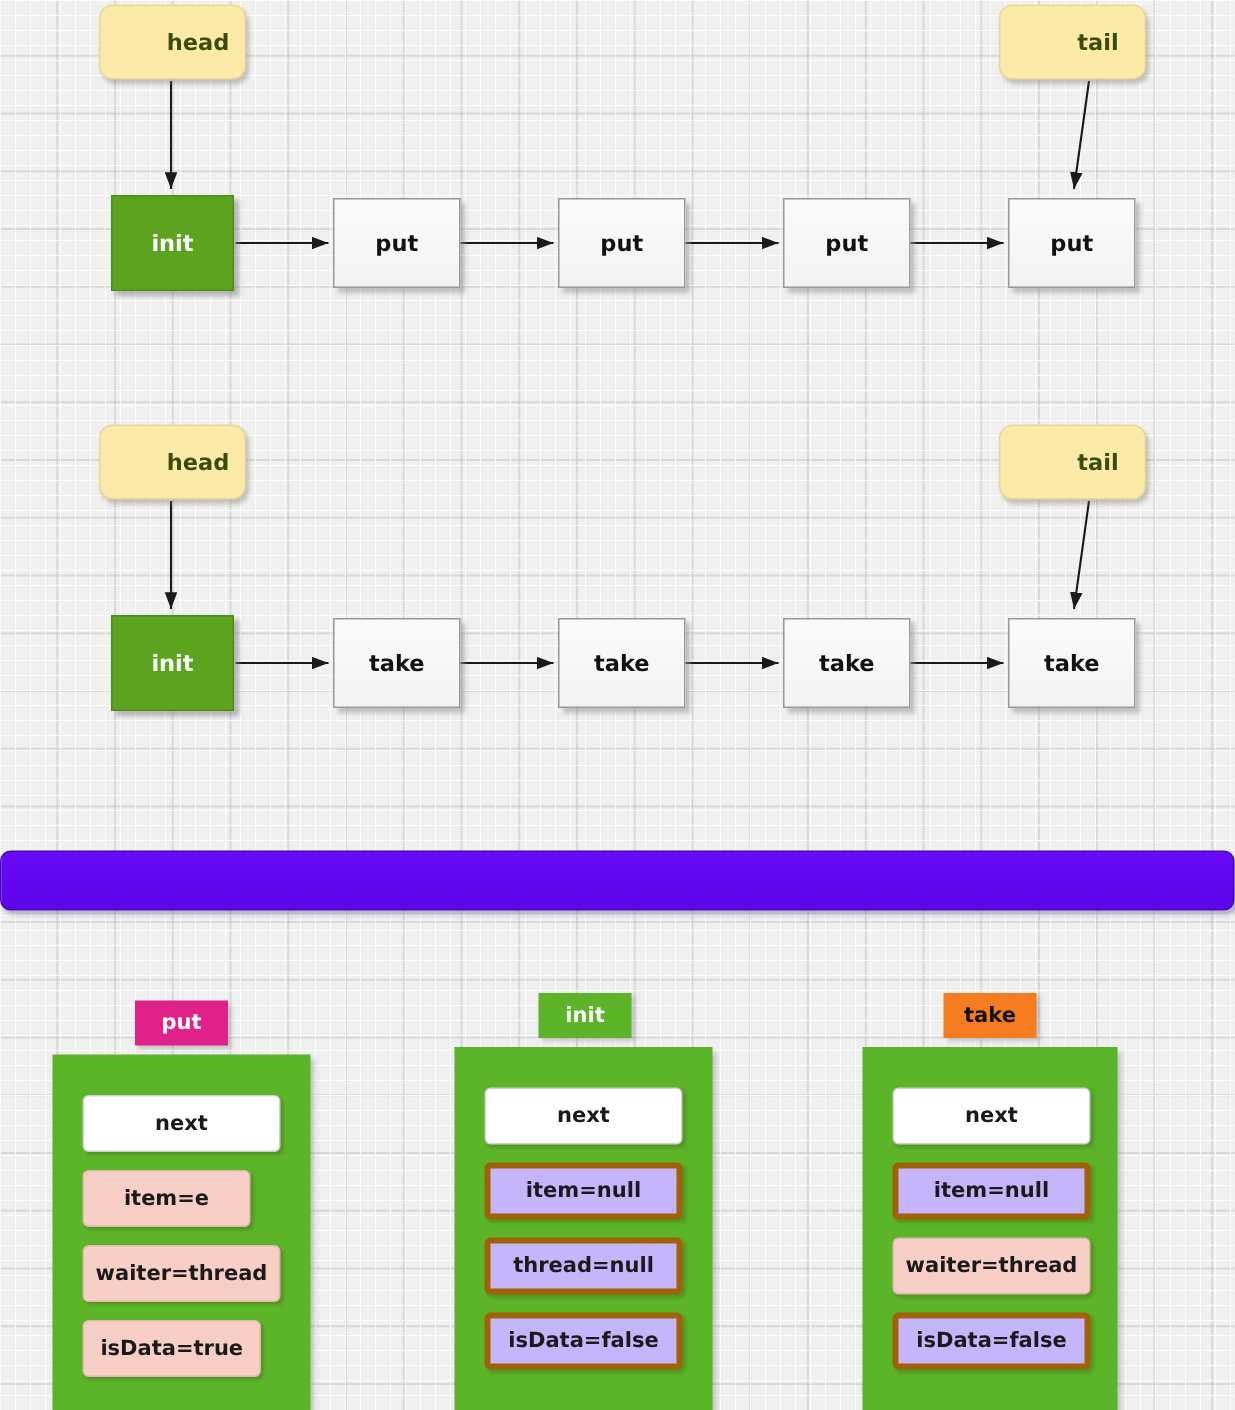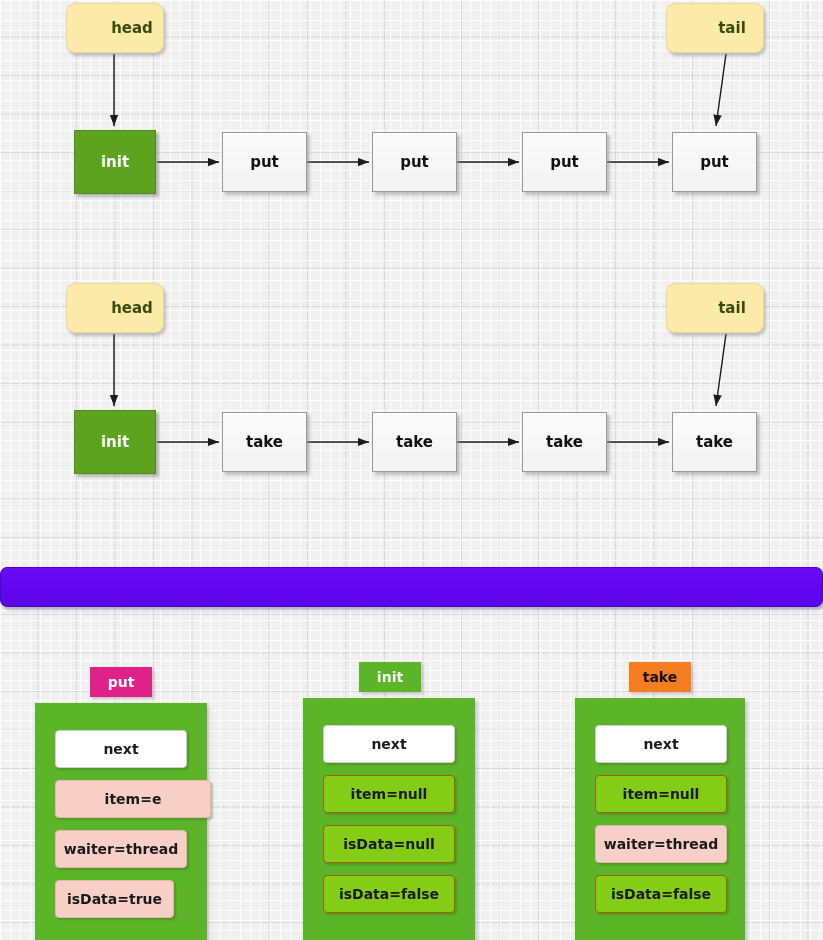--- a/index.html
+++ b/index.html
@@ -123,21 +123,21 @@
     align-items: center;
     justify-content: center;
     border-radius: 4px;
     font-size: 14px;
     font-weight: bold;
     color: #1a1a1a;
     box-shadow: 2px 2px 2px rgba(60,90,30,0.30);
   }
   .f-next { background: #ffffff; border: 1px solid #cfcfcf; }
   .f-pink { background: #f7cfc6; border: 1px solid #e4b6ac; }
-  .f-gray { background: #84cc16; border: 1px solid #a16207; }
+  .f-gray { background: #c4b5fd; border: 4px solid #a16207; }
 </style>
 </head>
 <body>
 
 <div id="canvas"></div>
 
 <svg id="arrows" viewBox="0 0 823 940" xmlns="http://www.w3.org/2000/svg">
   <defs>
     <marker id="ah" markerWidth="9" markerHeight="9" refX="8" refY="3" orient="auto" markerUnits="strokeWidth">
       <path d="M0,0 L8,3 L0,6 z" fill="#1a1a1a"></path>
@@ -196,31 +196,31 @@
 <div class="node op-box" style="left:522px; top:412px; width:85px; height:60px;">take</div>
 
 <div class="node op-box" style="left:672px; top:412px; width:85px; height:60px;">take</div>
 
 <div class="purple-bar" style="left:0px; top:567px; width:821px; height:38px;"></div>
 
 <div class="card-tag tag-put" style="left:90px; top:667px; width:62px; height:30px;">put</div>
 
 <div class="card" style="left:35px; top:703px; width:172px; height:237px;">
   <div class="field f-next" style="left:20px; top:27px; width:132px; height:38px;">next</div>
-  <div class="field f-pink" style="left:20px; top:77px; width:156px; height:38px;">item=e</div>
+  <div class="field f-pink" style="left:20px; top:77px; width:112px; height:38px;">item=e</div>
   <div class="field f-pink" style="left:20px; top:127px; width:132px; height:38px;">waiter=thread</div>
   <div class="field f-pink" style="left:20px; top:177px; width:119px; height:38px;">isData=true</div>
 </div>
 
 <div class="card-tag tag-init" style="left:359px; top:662px; width:62px; height:30px;">init</div>
 
 <div class="card" style="left:303px; top:698px; width:172px; height:242px;">
   <div class="field f-next" style="left:20px; top:27px; width:132px; height:38px;">next</div>
   <div class="field f-gray" style="left:20px; top:77px; width:132px; height:38px;">item=null</div>
-  <div class="field f-gray" style="left:20px; top:127px; width:132px; height:38px;">isData=null</div>
+  <div class="field f-gray" style="left:20px; top:127px; width:132px; height:38px;">thread=null</div>
   <div class="field f-gray" style="left:20px; top:177px; width:132px; height:38px;">isData=false</div>
 </div>
 
 <div class="card-tag tag-take" style="left:629px; top:662px; width:62px; height:30px;">take</div>
 
 <div class="card" style="left:575px; top:698px; width:170px; height:242px;">
   <div class="field f-next" style="left:20px; top:27px; width:132px; height:38px;">next</div>
   <div class="field f-gray" style="left:20px; top:77px; width:132px; height:38px;">item=null</div>
   <div class="field f-pink" style="left:20px; top:127px; width:132px; height:38px;">waiter=thread</div>
   <div class="field f-gray" style="left:20px; top:177px; width:132px; height:38px;">isData=false</div>

